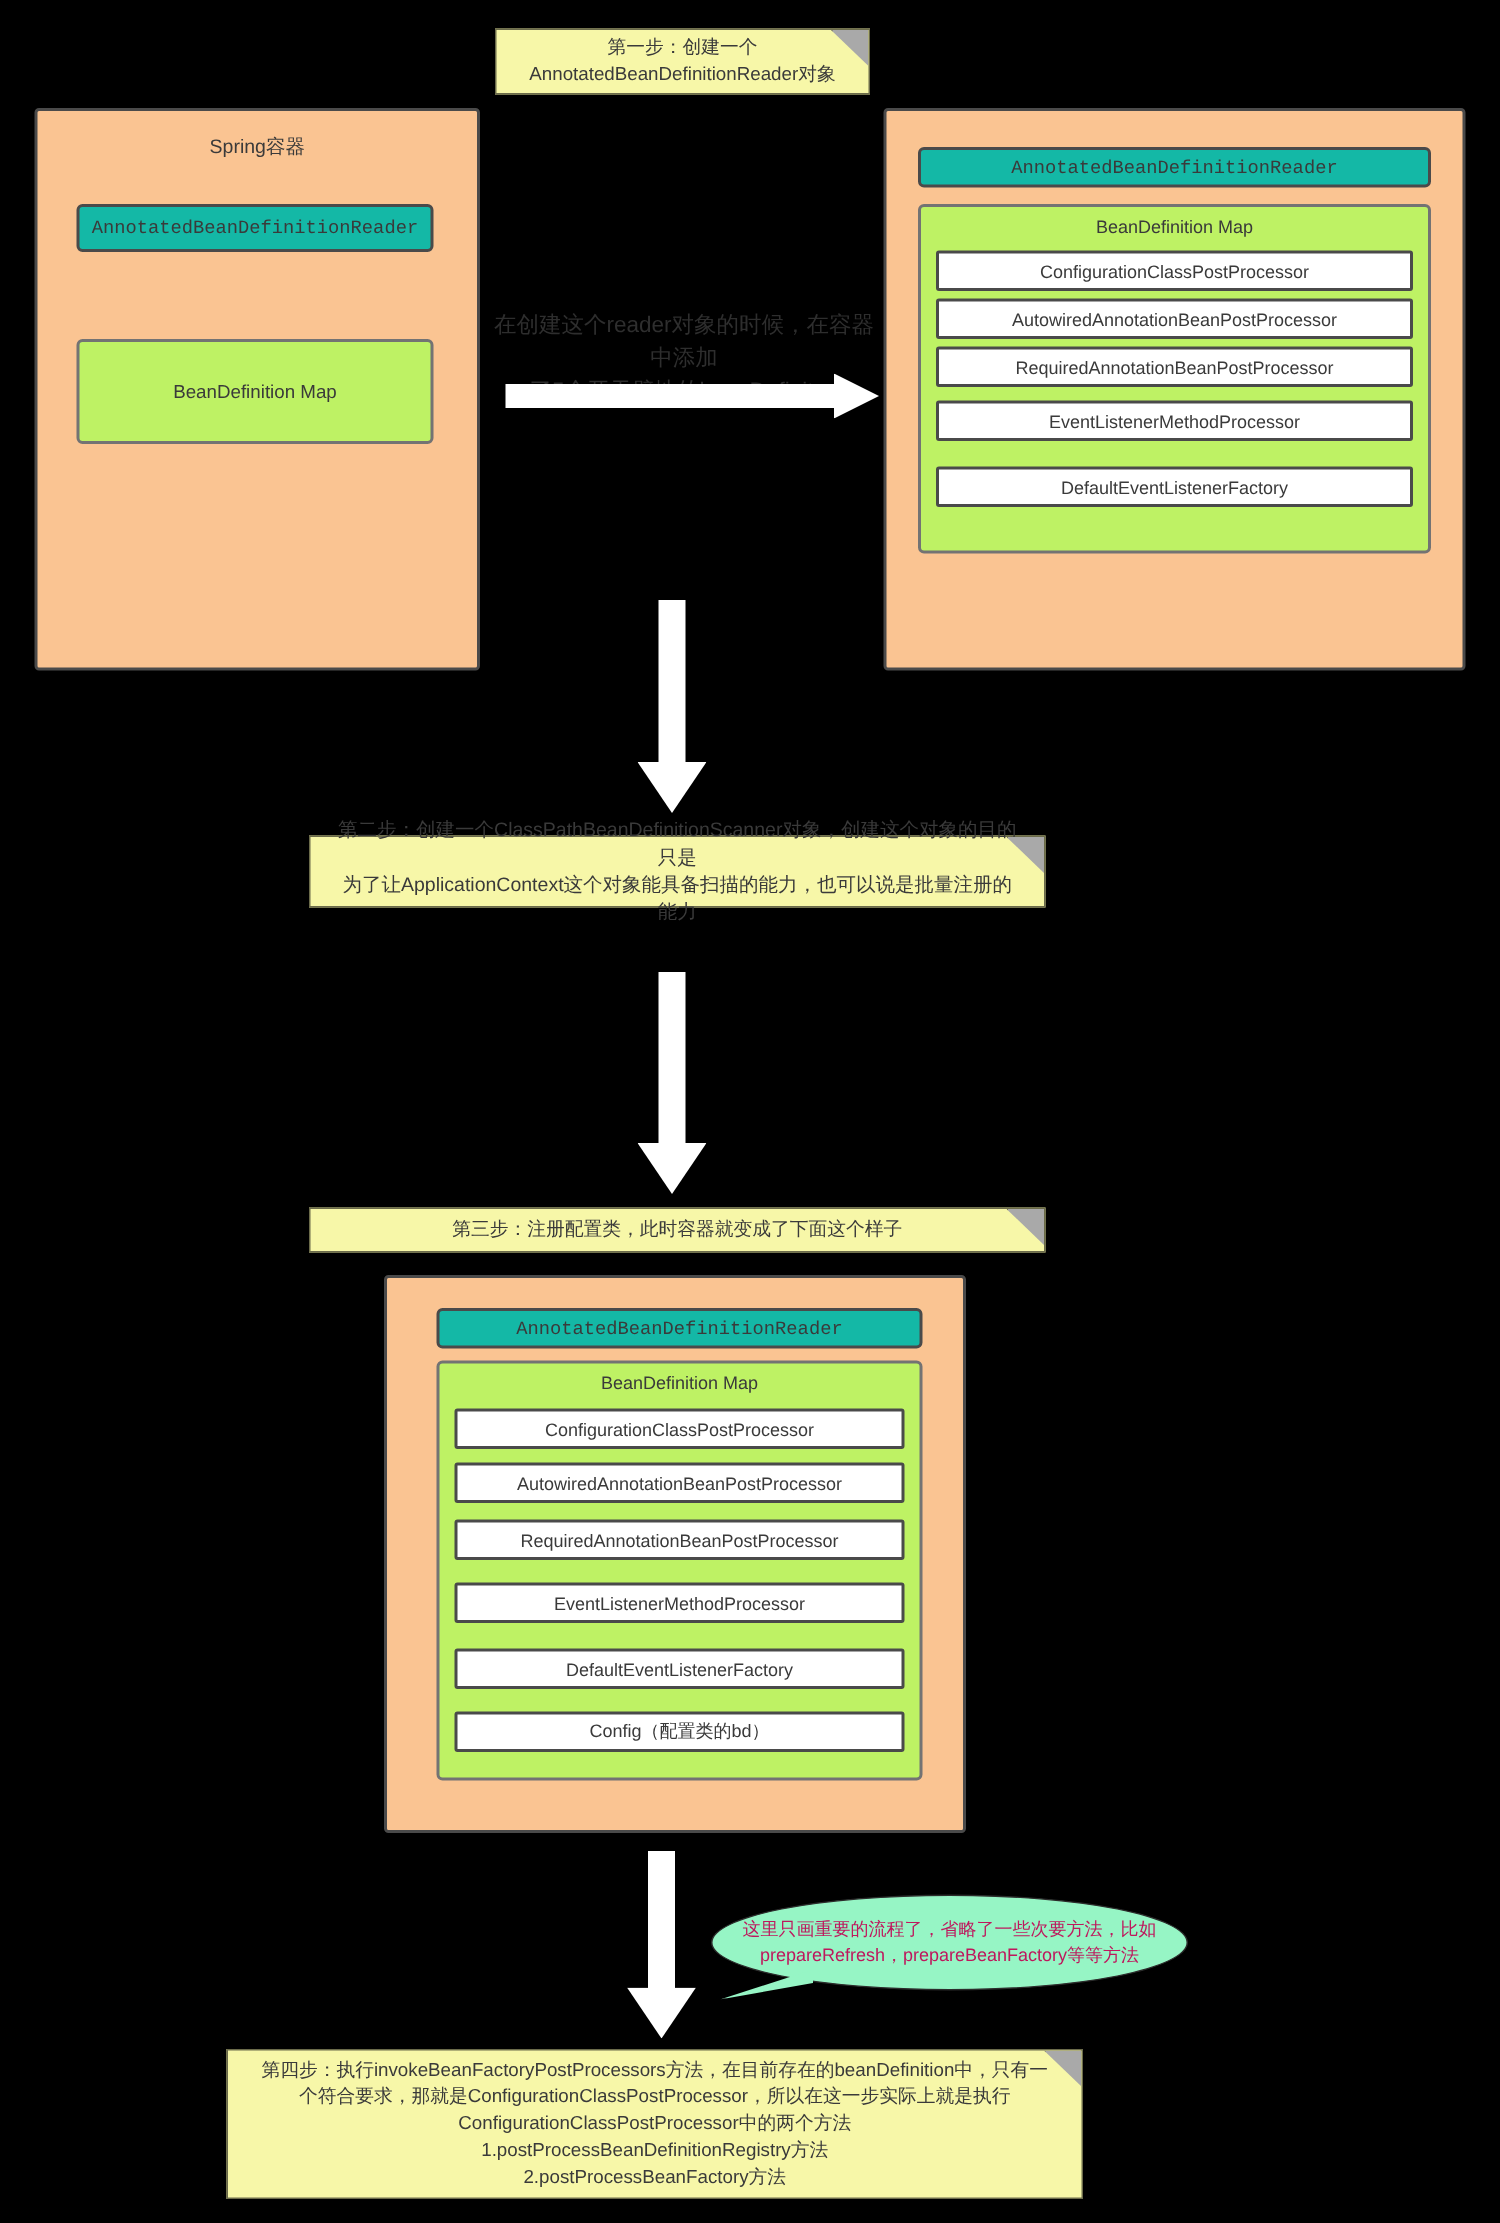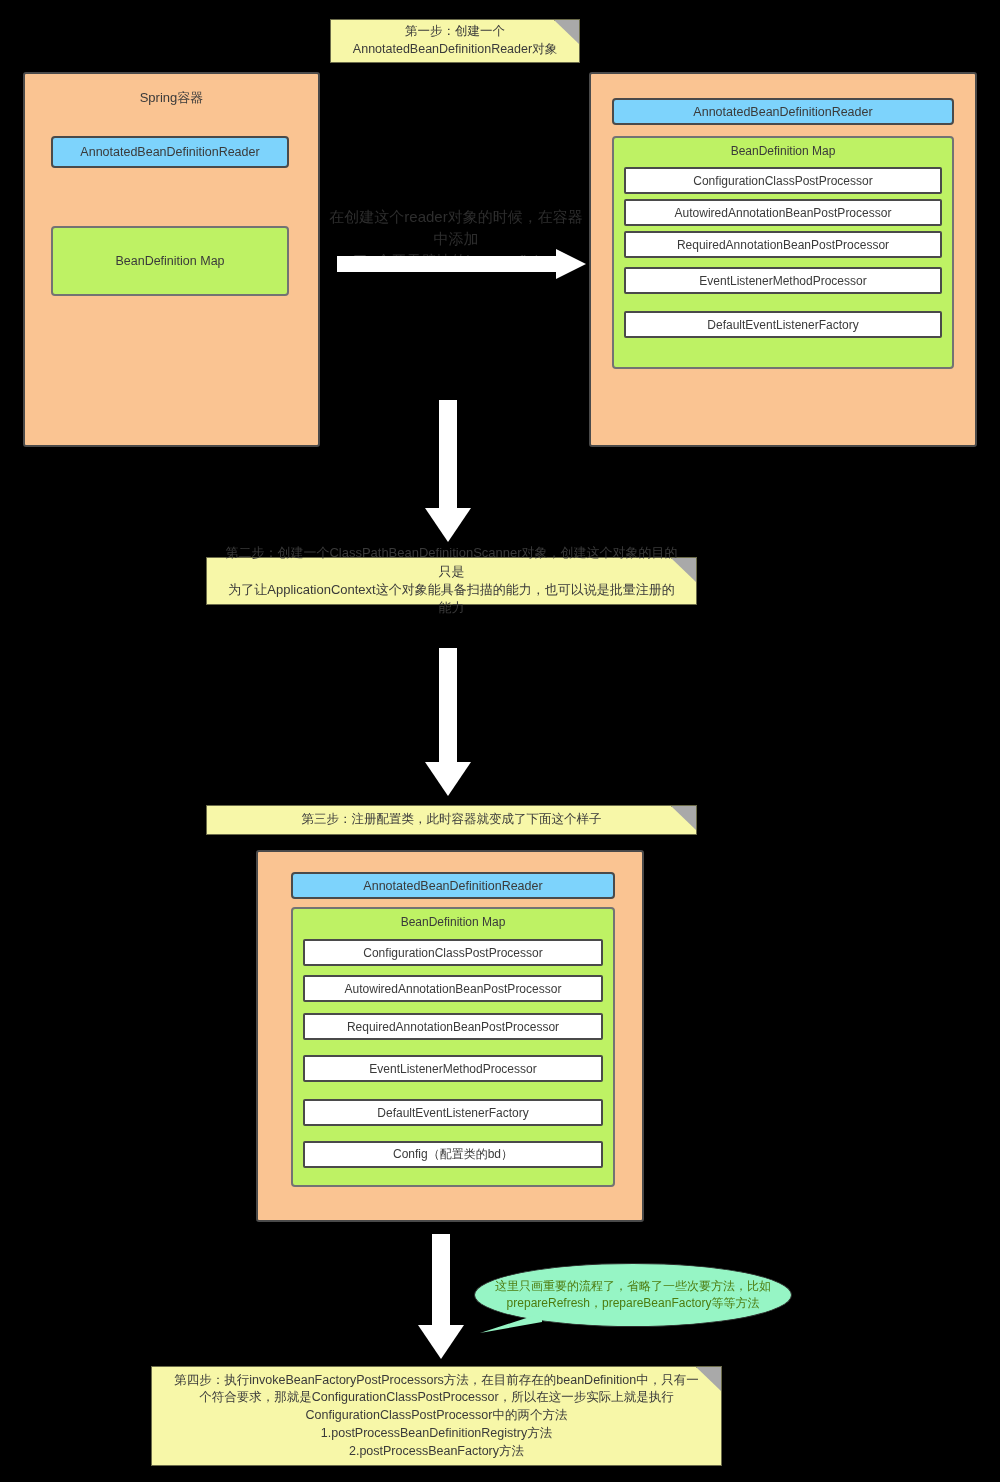--- a/index.html
+++ b/index.html
@@ -32,25 +32,26 @@
   .container-box{
     background:#FAC492;
     border:2px solid #4a4a4a;
     border-radius:3px;
     padding-left:34px;
   }
   .title-txt{
     text-align:center;width:100%;
   }
   .pink-box{
-    background:#7dd3fc;
+    background:#14b8a6;
     border:2px solid #4a4a4a;
     border-radius:4px;
     display:flex;align-items:center;justify-content:center;
     text-align:center;
+    font-family:Liberation Mono, monospace;
   }
   .green-box{
     background:#bef264;
     border:2px solid #737373;
     border-radius:4px;
   }
   .white-row{
     background:#FFFFFF;
     border:2px solid #4a4a4a;
     border-radius:2px;
@@ -61,21 +62,21 @@
   .arrow-down{ background:#FFFFFF; }
   .arrow-right{ background:#FFFFFF; }
 
   
   .bubble{
     background:#96F5C5;
     border:1px solid #2c2c2c;
     border-radius:50%/50%;
     display:flex;align-items:center;justify-content:center;
     text-align:center;line-height:1.45;
-    color:#4d7c0f;
+    color:#be185d;
   }
 
   .arrow-label{
     color:#2e2e2e;
     text-align:center;
     line-height:1.45;
     white-space:pre-line;
   }
 </style>
 </head>

